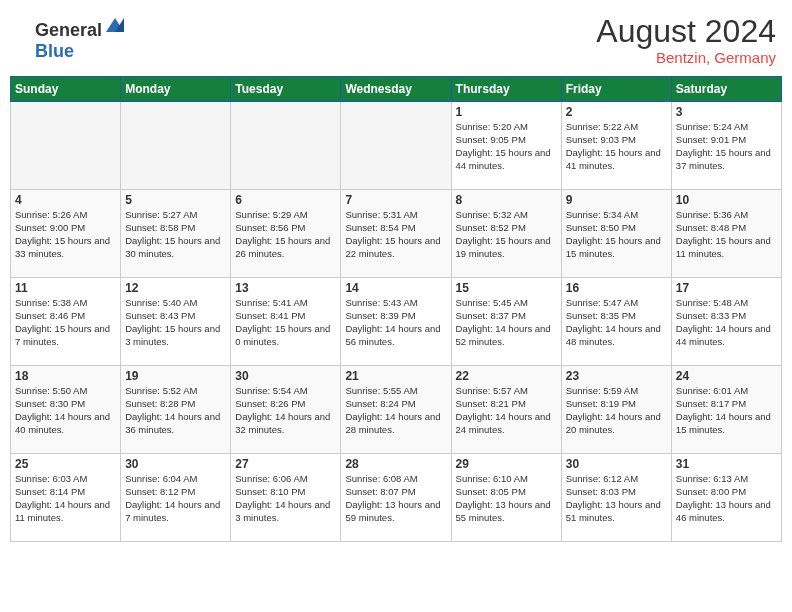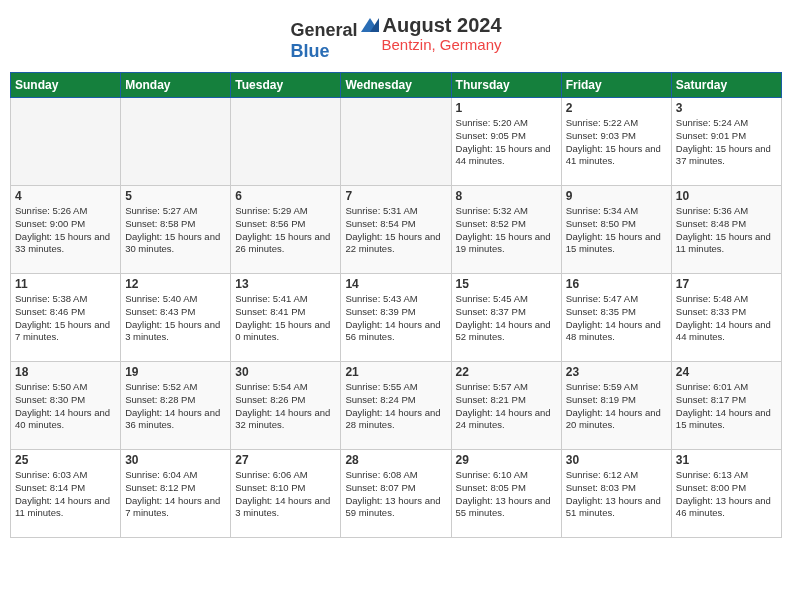--- a/index.html
+++ b/index.html
@@ -5,24 +5,25 @@
     * { box-sizing: border-box; margin: 0; padding: 0; }
     body {
       font-family: Arial, sans-serif;
       background: #fff;
       width: 792px;
       min-height: 612px;
       padding: 10px;
     }
     .header {
       display: flex;
-      justify-content: center;
+      justify-content: space-between;
       align-items: flex-start;
       margin-bottom: 6px;
       padding: 4px 6px;
+      margin-left: 19px;
     }
     .logo {
       display: flex;
       align-items: center;
     }
     .logo-text-general {
       font-size: 18px;
       font-weight: bold;
       color: #333;
     }
@@ -33,22 +34,22 @@
     }
     .logo-icon {
       width: 22px;
       height: 22px;
       margin-left: 2px;
     }
     .title-section {
       text-align: right;
     }
     .month-year {
-      font-size: 20px;
-      font-weight: bold;
+      font-size: 32px;
+      font-weight: normal;
       color: #333;
       line-height: 1.1;
     }
     .location {
       font-size: 15px;
       color: #ef4444;
     }
     .calendar {
       width: 100%;
       border-collapse: collapse;

